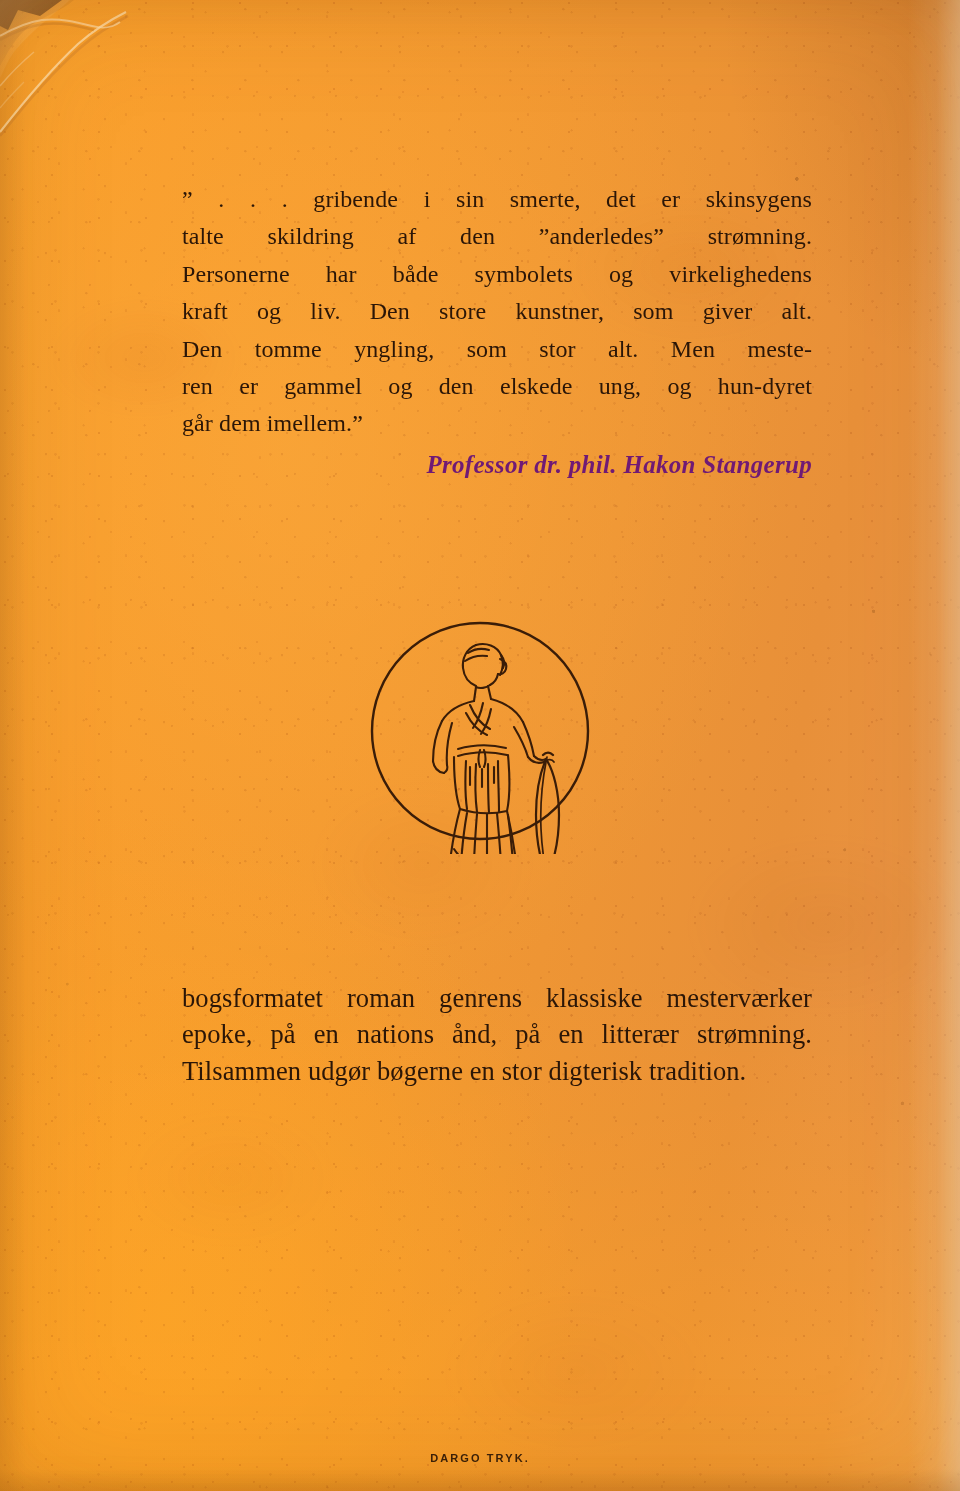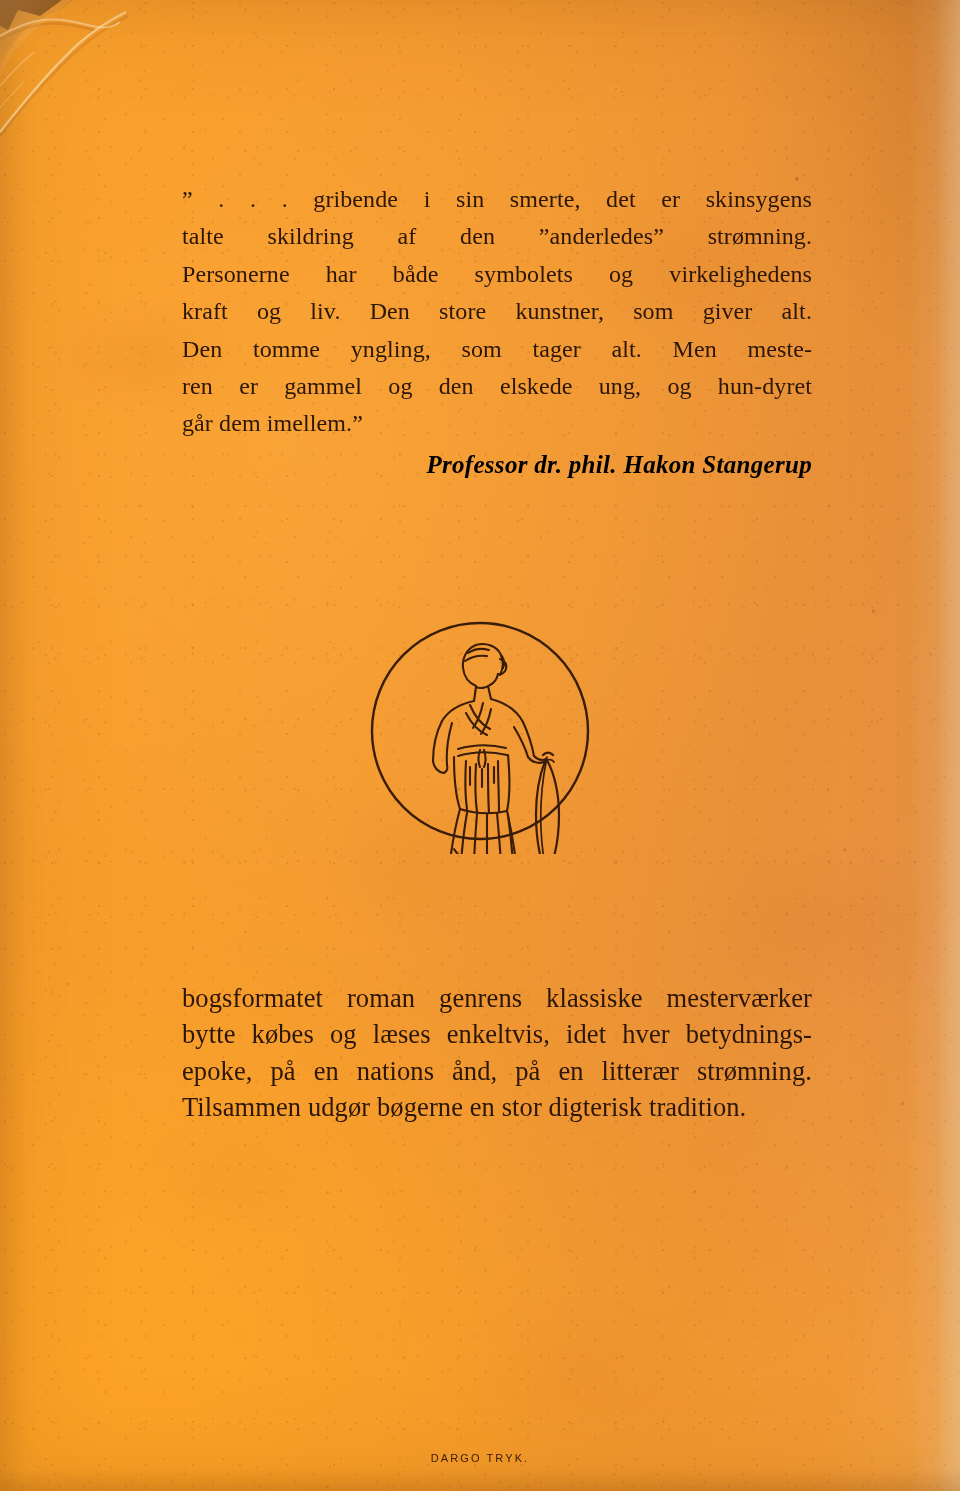--- a/index.html
+++ b/index.html
@@ -137,21 +137,21 @@
     text-align: left;
     text-align-last: left;
   }
   .attribution {
     margin-top: 8px;
     font-size: 25px;
     font-weight: bold;
     font-style: italic;
     text-align: right;
     letter-spacing: 0.3px;
-    color: #000000;
+    color: #701a75;
   }
 
   
   .emblem {
     position: absolute;
     left: 370px;
     top: 609px;
     width: 224px;
     height: 245px;
   }
@@ -182,21 +182,21 @@
   }
 
   
   .printer-credit {
     position: absolute;
     left: 0; right: 0;
     top: 1452px;
     text-align: center;
     font-family: "Liberation Sans", "DejaVu Sans", sans-serif;
     font-size: 11px;
-    font-weight: normal;
+    font-weight: bold;
     letter-spacing: 2.1px;
     color: #3a2009;
   }
 
   
   .ink-soft { filter: blur(0.22px); }
   .vignette {
     position: absolute;
     inset: 0;
     pointer-events: none;
@@ -244,21 +244,21 @@
     </svg>
   </div>
 
   <div class="content">
 
     <div class="quote-block ink-soft">
       <div class="qline">” . . .  gribende i sin smerte, det er skinsygens</div>
       <div class="qline">talte skildring af den ”anderledes” strømning.</div>
       <div class="qline">Personerne har både symbolets og virkelighedens</div>
       <div class="qline">kraft og liv. Den store kunstner, som giver alt.</div>
-      <div class="qline">Den tomme yngling, som tager alt. Men meste-</div>
+      <div class="qline">Den tomme yngling, som stor alt. Men meste-</div>
       <div class="qline">ren er gammel og den elskede ung, og hun-dyret</div>
       <div class="qline last">går dem imellem.”</div>
       <div class="attribution">Professor dr. phil. Hakon Stangerup</div>
     </div>
 
     <div class="emblem ink-soft">
       <svg viewBox="0 0 224 245" xmlns="http://www.w3.org/2000/svg">
         <g fill="none" stroke="#3a1d08" stroke-width="2.1" stroke-linecap="round" stroke-linejoin="round">
 
           <circle cx="110" cy="122" r="108" stroke-width="2.4"></circle>
@@ -338,21 +338,20 @@
           <path d="M177 148 C172 172 170 196 171 220 C172 242 175 258 178 268" stroke-width="1.7"></path>
 
           <path d="M173 146 C176 143 180 143 183 146" stroke-width="2.4"></path>
           <path d="M175 152 C178 150 182 150 184 153" stroke-width="1.7"></path>
         </g>
       </svg>
     </div>
 
     <div class="blurb-block ink-soft">
       <div class="bline">bogsformatet roman genrens klassiske mesterværker</div>
-      <div class="bline">bytte købes og læses enkeltvis, idet hver betydnings-</div>
       <div class="bline">epoke, på en nations ånd, på en litterær strømning.</div>
       <div class="bline last">Tilsammen udgør bøgerne en stor digterisk tradition.</div>
     </div>
 
     <div class="printer-credit ink-soft">DARGO TRYK.</div>
 
   </div>
 
   <div class="vignette"></div>
 </div>

